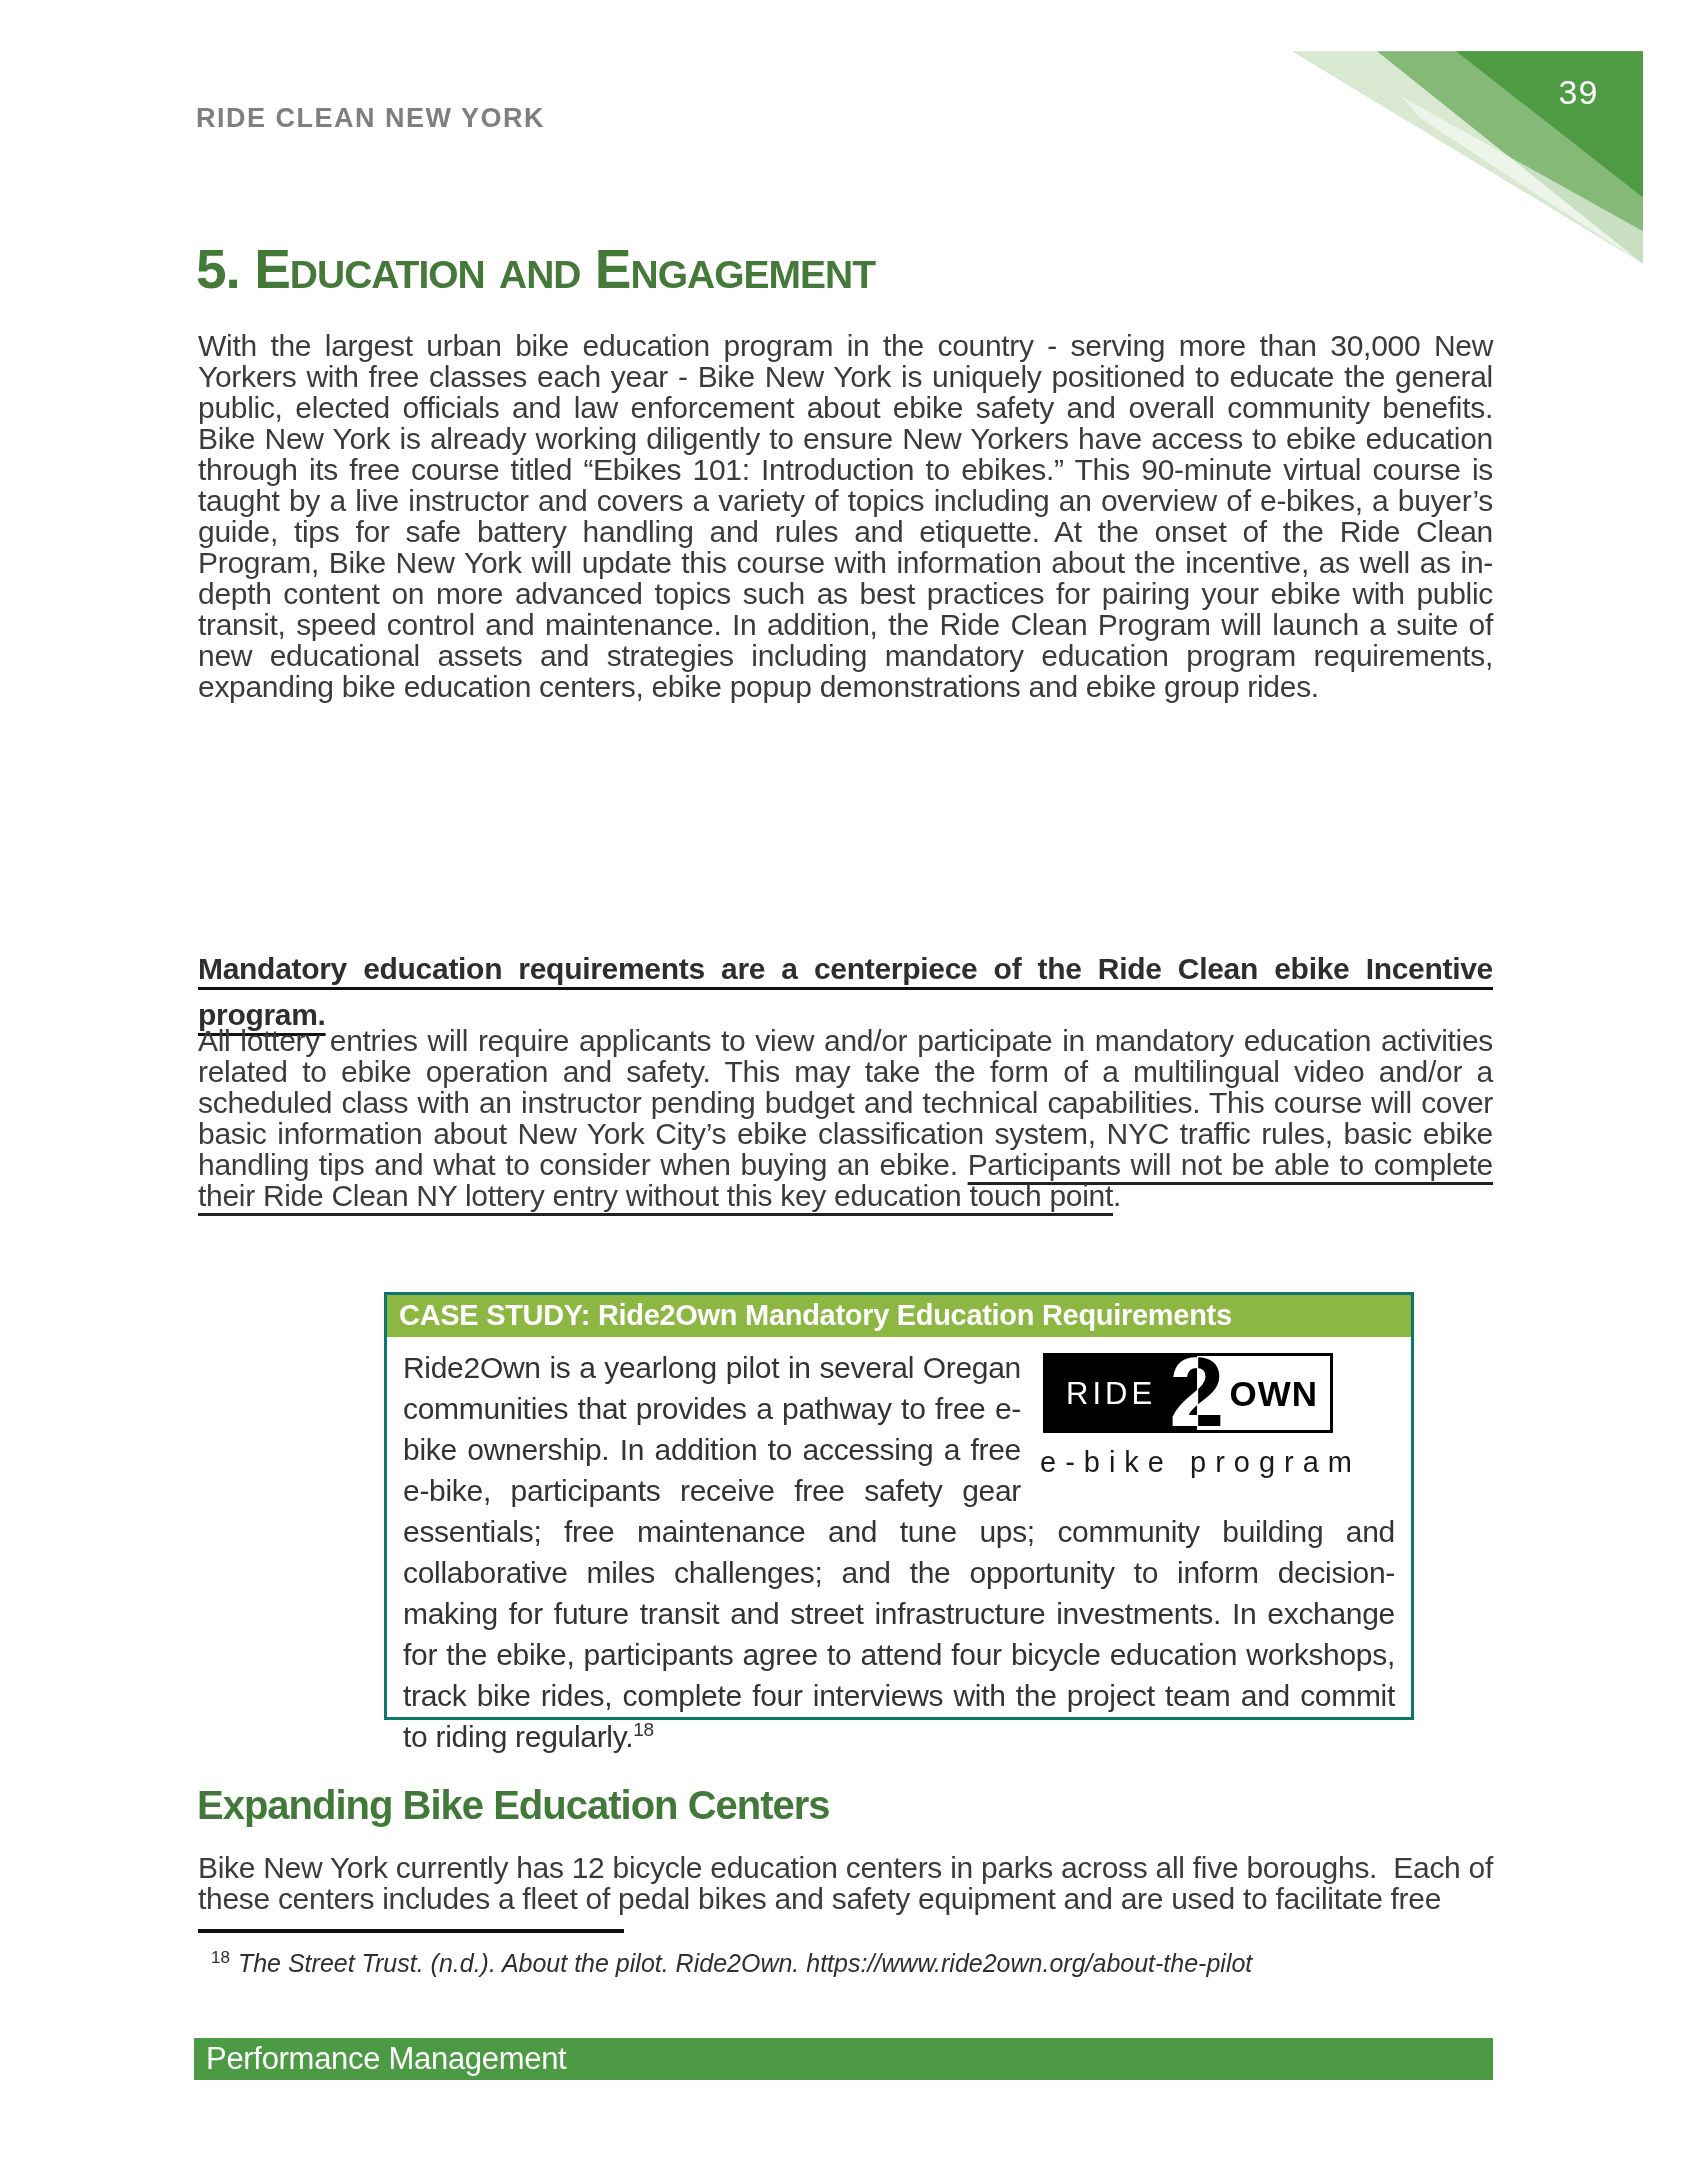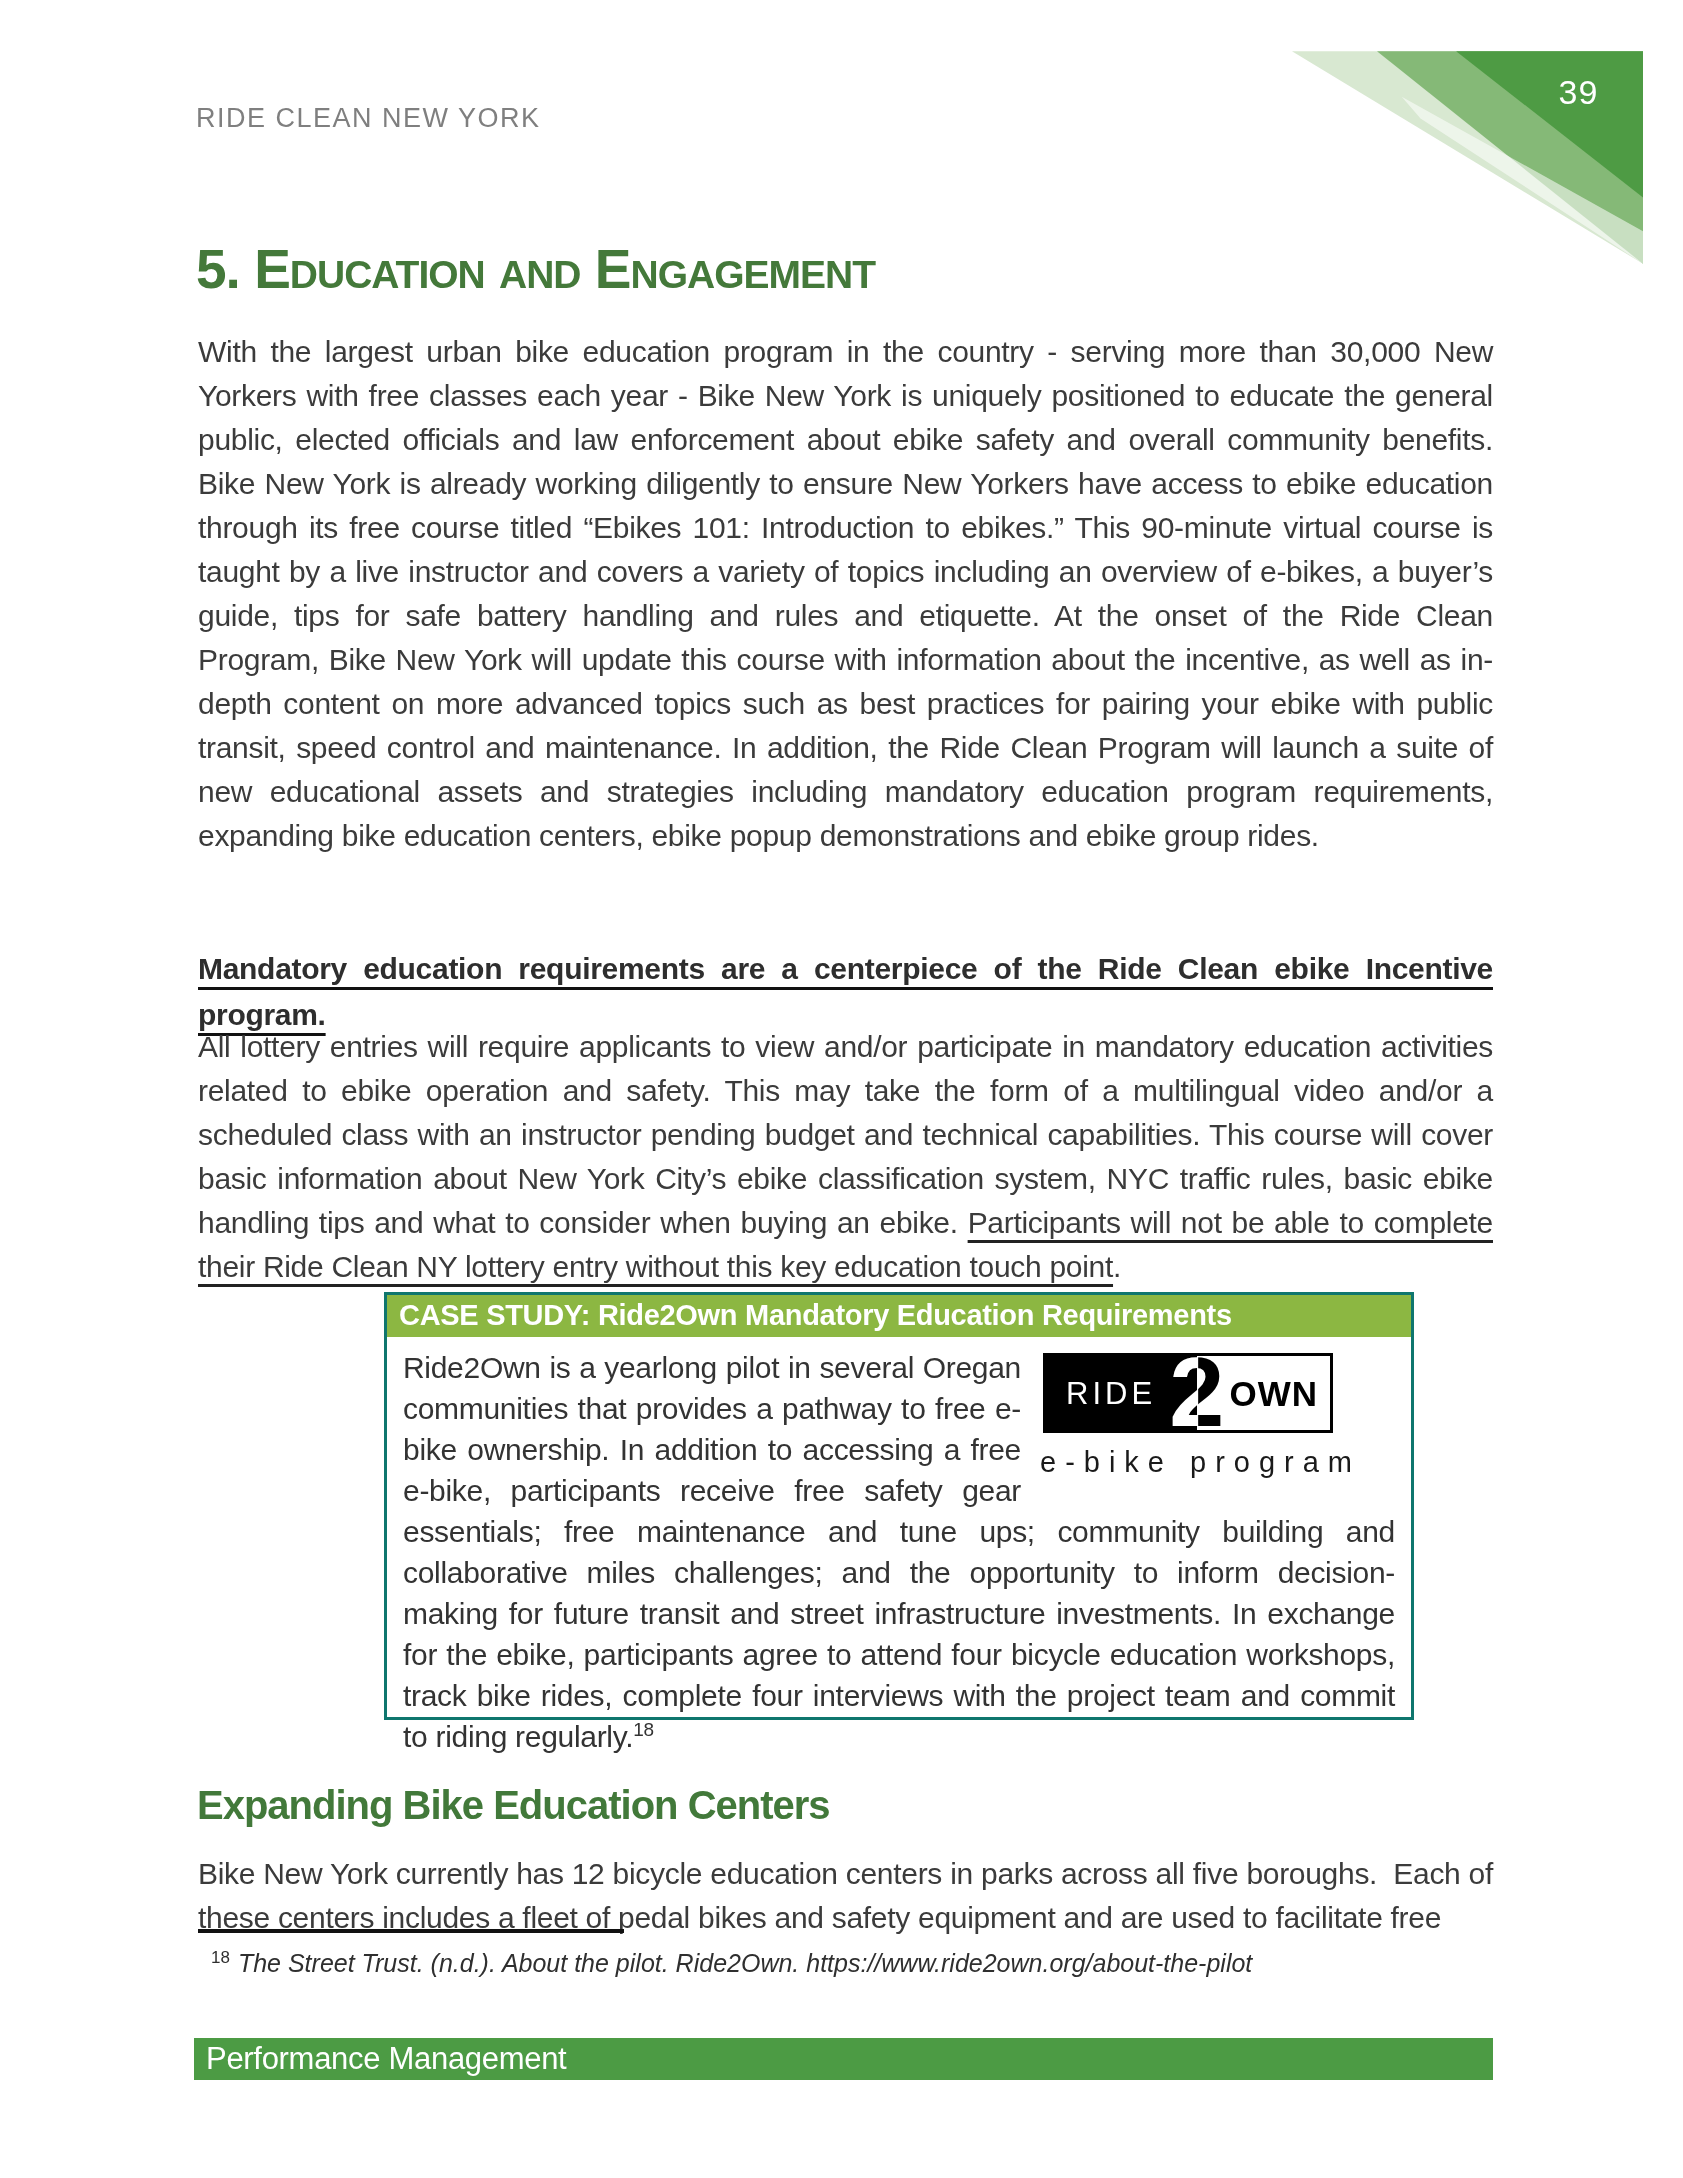--- a/index.html
+++ b/index.html
@@ -9,32 +9,32 @@
   }
   
   .corner{position:absolute;left:1290px;top:51px;width:353px;height:213px;}
   .page-num{
     position:absolute;left:1539px;top:73px;width:79px;
     color:#ffffff;font-size:34px;font-weight:400;text-align:center;letter-spacing:1px;
   }
   
   .doc-header{
     position:absolute;left:196px;top:103px;
-    font-size:27px;font-weight:400;color:#7f7f7f;letter-spacing:1.5px;
+    font-size:27px;font-weight:700;color:#7f7f7f;letter-spacing:1.5px;
   }
   
   .title{
     position:absolute;left:196px;top:204px;width:1297px;
     font-size:55px;line-height:57px;font-weight:700;letter-spacing:-1px;
     font-variant:small-caps;color:#44793a;
   }
   
   .para{
     position:absolute;left:198px;width:1295px;
-    font-size:30px;line-height:44px;letter-spacing:-0.3px;
+    font-size:30px;line-height:31px;letter-spacing:-0.3px;
     text-align:justify;color:#3b3b3b;
   }
   .p-intro{top:300px;}
   .p-mandatory{top:995px;}
   .p-expanding{top:1822px;}
   .seg-underline{text-decoration:underline;text-decoration-thickness:3px;text-underline-offset:7px;text-decoration-color:#222;}
   
   .section-heading{
     position:absolute;left:197px;width:1295px;
     font-size:40px;line-height:44px;font-weight:700;letter-spacing:-1px;color:#42793a;

